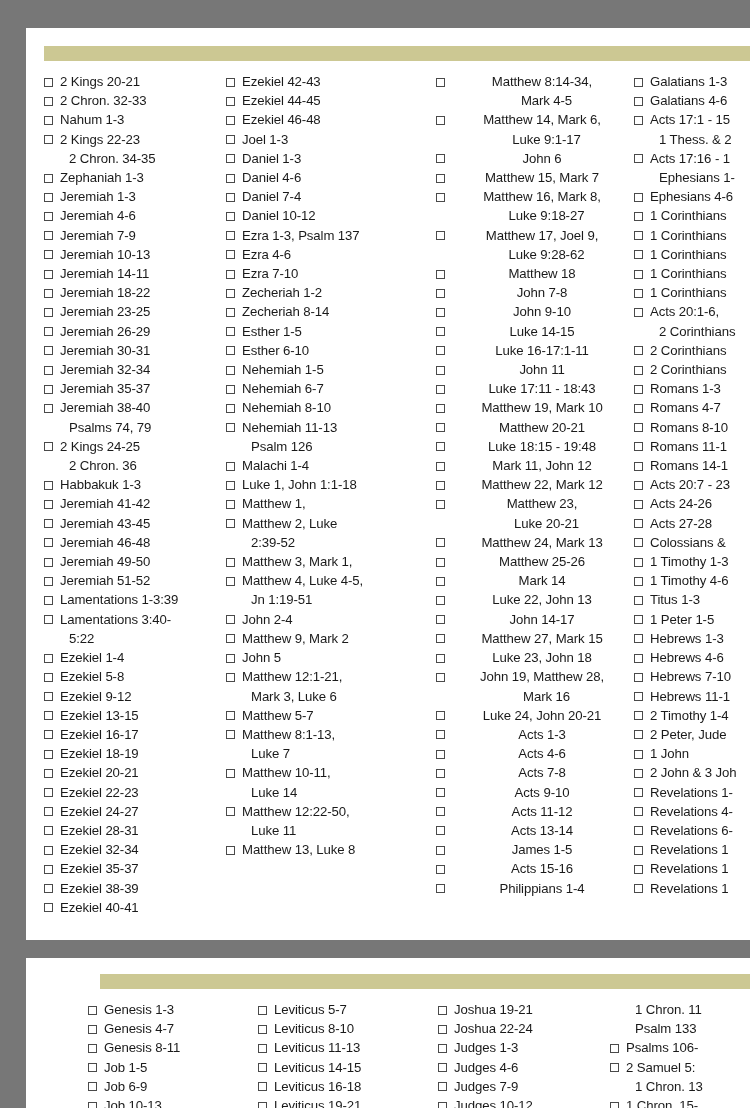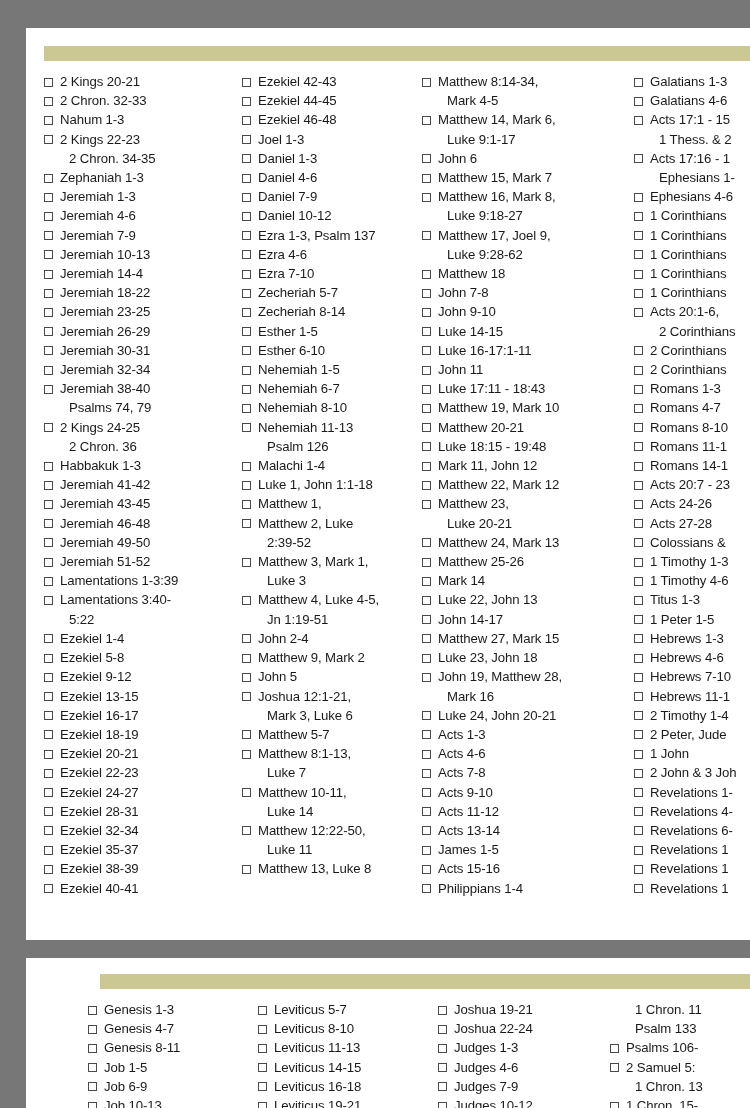--- a/index.html
+++ b/index.html
@@ -58,22 +58,22 @@
   }
   .col {
     position: absolute;
     top: 0;
     height: 100%;
   }
   #slide-1 .columns { top: 44px; }
   #slide-2 .columns { top: 42px; }
 
   #slide-1 .col-0 { left: 14px;  width: 196px; }
-  #slide-1 .col-1 { left: 212px; width: 200px; }
-  #slide-1 .col-2 { left: 392px; width: 200px; }
+  #slide-1 .col-1 { left: 196px; width: 200px; }
+  #slide-1 .col-2 { left: 406px; width: 200px; text-align: center; }
   #slide-1 .col-3 { left: 604px; width: 200px; }
 
   #slide-2 .col-0 { left: 58px;  width: 190px; }
   #slide-2 .col-1 { left: 228px; width: 190px; }
   #slide-2 .col-2 { left: 408px; width: 190px; }
   #slide-2 .col-3 { left: 580px; width: 200px; }
 
   ul.read-list {
     list-style: none;
     margin: 0;
@@ -124,27 +124,27 @@
         <ul class="read-list">
             <li class="read-item"><span class="cbox"></span><span class="item-label">2 Kings 20-21</span></li>
             <li class="read-item"><span class="cbox"></span><span class="item-label">2 Chron. 32-33</span></li>
             <li class="read-item"><span class="cbox"></span><span class="item-label">Nahum 1-3</span></li>
             <li class="read-item"><span class="cbox"></span><span class="item-label">2 Kings 22-23</span><span class="sub-line">2 Chron. 34-35</span></li>
             <li class="read-item"><span class="cbox"></span><span class="item-label">Zephaniah 1-3</span></li>
             <li class="read-item"><span class="cbox"></span><span class="item-label">Jeremiah 1-3</span></li>
             <li class="read-item"><span class="cbox"></span><span class="item-label">Jeremiah 4-6</span></li>
             <li class="read-item"><span class="cbox"></span><span class="item-label">Jeremiah 7-9</span></li>
             <li class="read-item"><span class="cbox"></span><span class="item-label">Jeremiah 10-13</span></li>
-            <li class="read-item"><span class="cbox"></span><span class="item-label">Jeremiah 14-4</span></li>
+            <li class="read-item"><span class="cbox"></span><span class="item-label">Jeremiah 14-11</span></li>
             <li class="read-item"><span class="cbox"></span><span class="item-label">Jeremiah 18-22</span></li>
             <li class="read-item"><span class="cbox"></span><span class="item-label">Jeremiah 23-25</span></li>
             <li class="read-item"><span class="cbox"></span><span class="item-label">Jeremiah 26-29</span></li>
             <li class="read-item"><span class="cbox"></span><span class="item-label">Jeremiah 30-31</span></li>
             <li class="read-item"><span class="cbox"></span><span class="item-label">Jeremiah 32-34</span></li>
-            <li class="read-item"><span class="cbox"></span></li>
+            <li class="read-item"><span class="cbox"></span><span class="item-label">Jeremiah 35-37</span></li>
             <li class="read-item"><span class="cbox"></span><span class="item-label">Jeremiah 38-40</span><span class="sub-line">Psalms 74, 79</span></li>
             <li class="read-item"><span class="cbox"></span><span class="item-label">2 Kings 24-25</span><span class="sub-line">2 Chron. 36</span></li>
             <li class="read-item"><span class="cbox"></span><span class="item-label">Habbakuk 1-3</span></li>
             <li class="read-item"><span class="cbox"></span><span class="item-label">Jeremiah 41-42</span></li>
             <li class="read-item"><span class="cbox"></span><span class="item-label">Jeremiah 43-45</span></li>
             <li class="read-item"><span class="cbox"></span><span class="item-label">Jeremiah 46-48</span></li>
             <li class="read-item"><span class="cbox"></span><span class="item-label">Jeremiah 49-50</span></li>
             <li class="read-item"><span class="cbox"></span><span class="item-label">Jeremiah 51-52</span></li>
             <li class="read-item"><span class="cbox"></span><span class="item-label">Lamentations 1-3:39</span></li>
             <li class="read-item"><span class="cbox"></span><span class="item-label">Lamentations 3:40-</span><span class="sub-line">5:22</span></li>
@@ -165,43 +165,43 @@
           </ul>
       </div>
       <div class="col col-1">
         <ul class="read-list">
             <li class="read-item"><span class="cbox"></span><span class="item-label">Ezekiel 42-43</span></li>
             <li class="read-item"><span class="cbox"></span><span class="item-label">Ezekiel 44-45</span></li>
             <li class="read-item"><span class="cbox"></span><span class="item-label">Ezekiel 46-48</span></li>
             <li class="read-item"><span class="cbox"></span><span class="item-label">Joel 1-3</span></li>
             <li class="read-item"><span class="cbox"></span><span class="item-label">Daniel 1-3</span></li>
             <li class="read-item"><span class="cbox"></span><span class="item-label">Daniel 4-6</span></li>
-            <li class="read-item"><span class="cbox"></span><span class="item-label">Daniel 7-9</span></li>
+            <li class="read-item"><span class="cbox"></span><span class="item-label">Daniel 7-4</span></li>
             <li class="read-item"><span class="cbox"></span><span class="item-label">Daniel 10-12</span></li>
             <li class="read-item"><span class="cbox"></span><span class="item-label">Ezra 1-3, Psalm 137</span></li>
             <li class="read-item"><span class="cbox"></span><span class="item-label">Ezra 4-6</span></li>
             <li class="read-item"><span class="cbox"></span><span class="item-label">Ezra 7-10</span></li>
-            <li class="read-item"><span class="cbox"></span><span class="item-label">Zecheriah 5-7</span></li>
+            <li class="read-item"><span class="cbox"></span><span class="item-label">Zecheriah 1-2</span></li>
             <li class="read-item"><span class="cbox"></span><span class="item-label">Zecheriah 8-14</span></li>
             <li class="read-item"><span class="cbox"></span><span class="item-label">Esther 1-5</span></li>
             <li class="read-item"><span class="cbox"></span><span class="item-label">Esther 6-10</span></li>
             <li class="read-item"><span class="cbox"></span><span class="item-label">Nehemiah 1-5</span></li>
             <li class="read-item"><span class="cbox"></span><span class="item-label">Nehemiah 6-7</span></li>
             <li class="read-item"><span class="cbox"></span><span class="item-label">Nehemiah 8-10</span></li>
             <li class="read-item"><span class="cbox"></span><span class="item-label">Nehemiah 11-13</span><span class="sub-line">Psalm 126</span></li>
             <li class="read-item"><span class="cbox"></span><span class="item-label">Malachi 1-4</span></li>
             <li class="read-item"><span class="cbox"></span><span class="item-label">Luke 1, John 1:1-18</span></li>
             <li class="read-item"><span class="cbox"></span><span class="item-label">Matthew 1,</span></li>
             <li class="read-item"><span class="cbox"></span><span class="item-label">Matthew 2, Luke</span><span class="sub-line">2:39-52</span></li>
-            <li class="read-item"><span class="cbox"></span><span class="item-label">Matthew 3, Mark 1,</span><span class="sub-line">Luke 3</span></li>
+            <li class="read-item"><span class="cbox"></span><span class="item-label">Matthew 3, Mark 1,</span></li>
             <li class="read-item"><span class="cbox"></span><span class="item-label">Matthew 4, Luke 4-5,</span><span class="sub-line">Jn 1:19-51</span></li>
             <li class="read-item"><span class="cbox"></span><span class="item-label">John 2-4</span></li>
             <li class="read-item"><span class="cbox"></span><span class="item-label">Matthew 9, Mark 2</span></li>
             <li class="read-item"><span class="cbox"></span><span class="item-label">John 5</span></li>
-            <li class="read-item"><span class="cbox"></span><span class="item-label">Joshua 12:1-21,</span><span class="sub-line">Mark 3, Luke 6</span></li>
+            <li class="read-item"><span class="cbox"></span><span class="item-label">Matthew 12:1-21,</span><span class="sub-line">Mark 3, Luke 6</span></li>
             <li class="read-item"><span class="cbox"></span><span class="item-label">Matthew 5-7</span></li>
             <li class="read-item"><span class="cbox"></span><span class="item-label">Matthew 8:1-13,</span><span class="sub-line">Luke 7</span></li>
             <li class="read-item"><span class="cbox"></span><span class="item-label">Matthew 10-11,</span><span class="sub-line">Luke 14</span></li>
             <li class="read-item"><span class="cbox"></span><span class="item-label">Matthew 12:22-50,</span><span class="sub-line">Luke 11</span></li>
             <li class="read-item"><span class="cbox"></span><span class="item-label">Matthew 13, Luke 8</span></li>
           </ul>
       </div>
       <div class="col col-2">
         <ul class="read-list">
             <li class="read-item"><span class="cbox"></span><span class="item-label">Matthew 8:14-34,</span><span class="sub-line">Mark 4-5</span></li>

